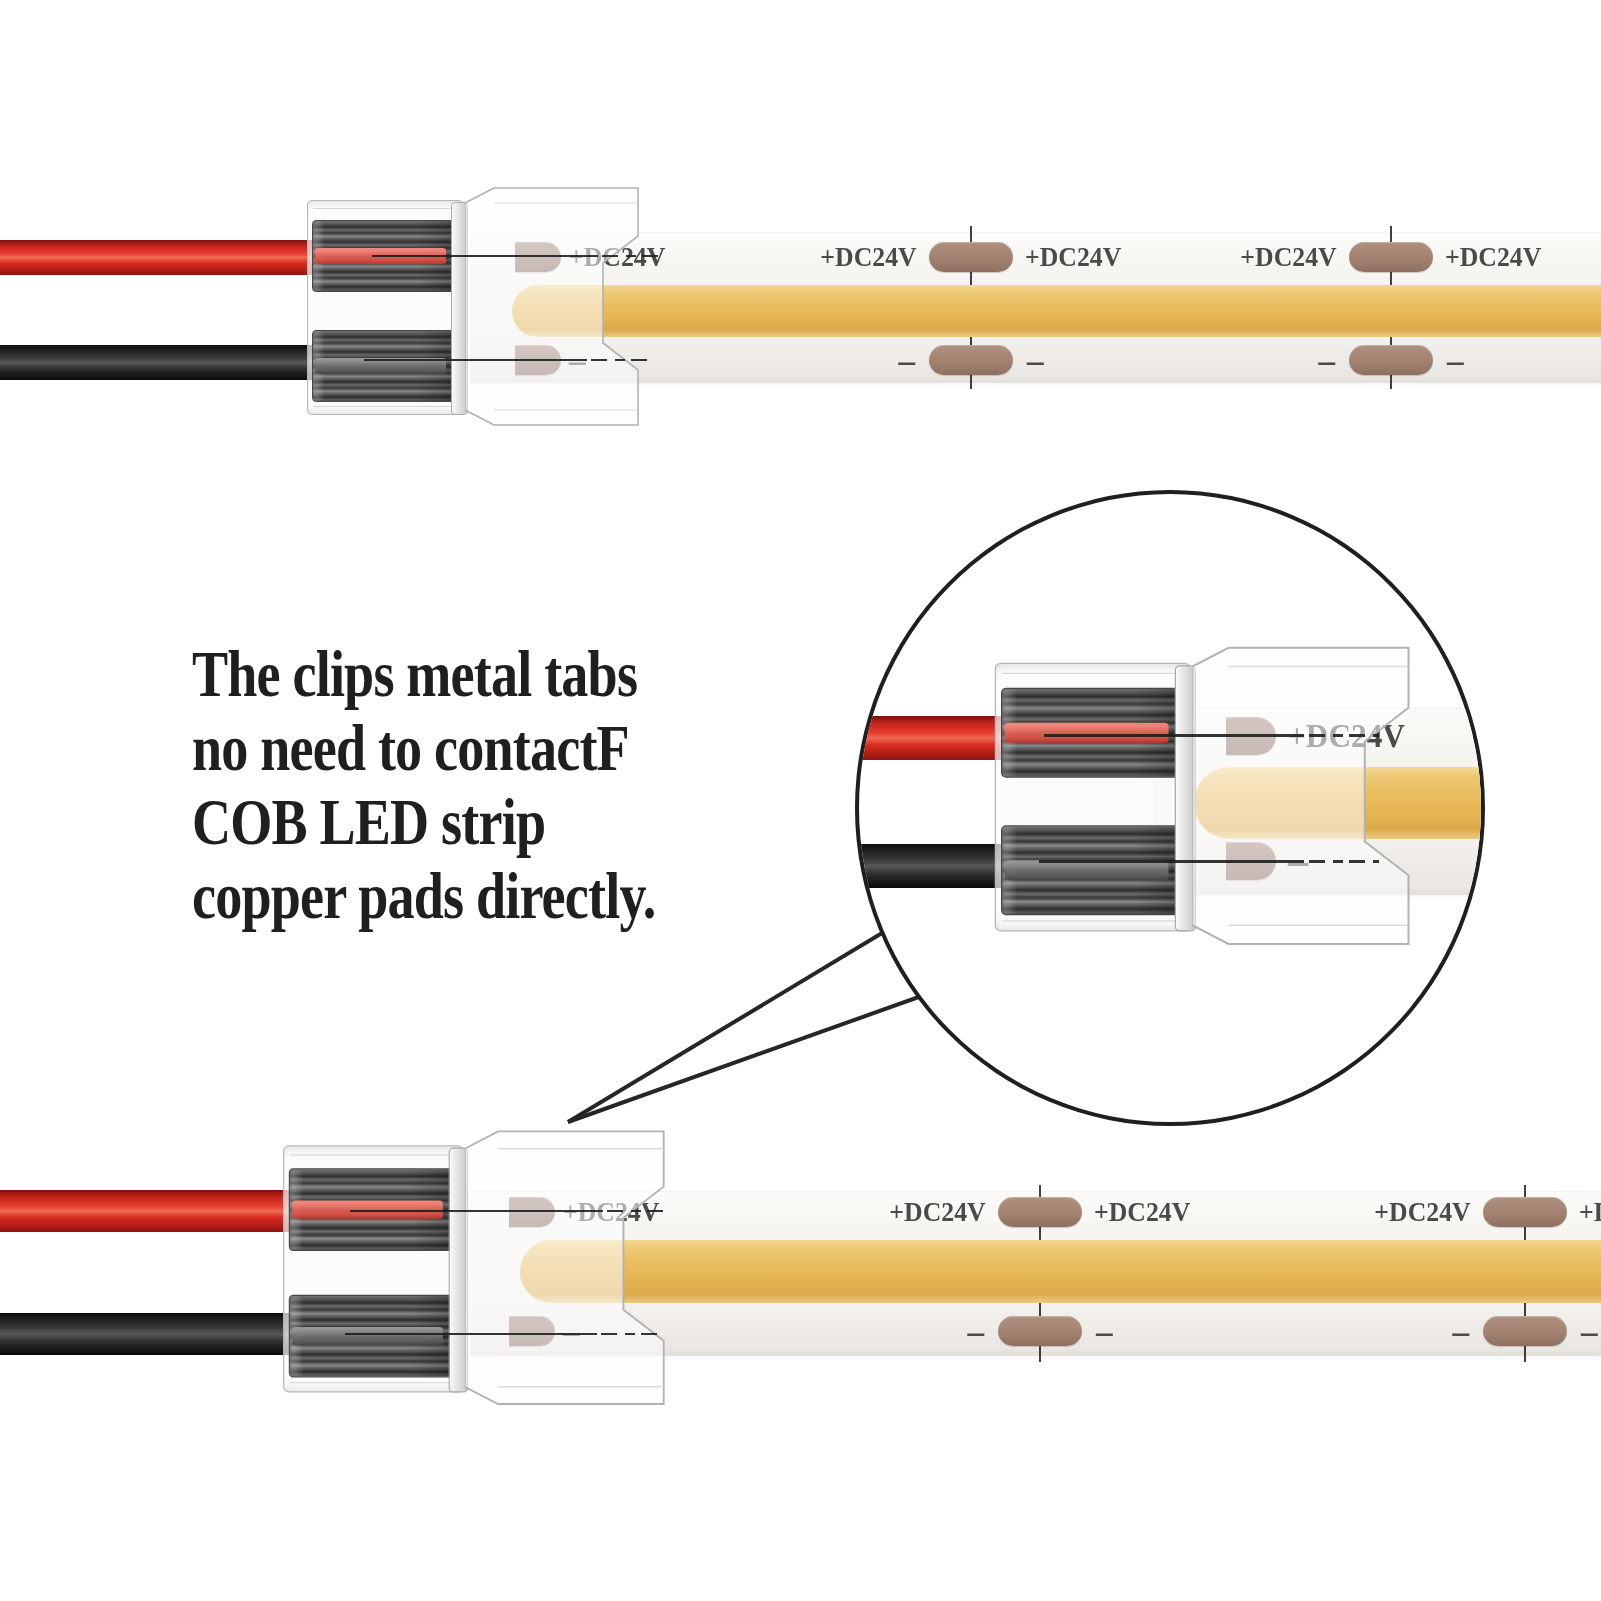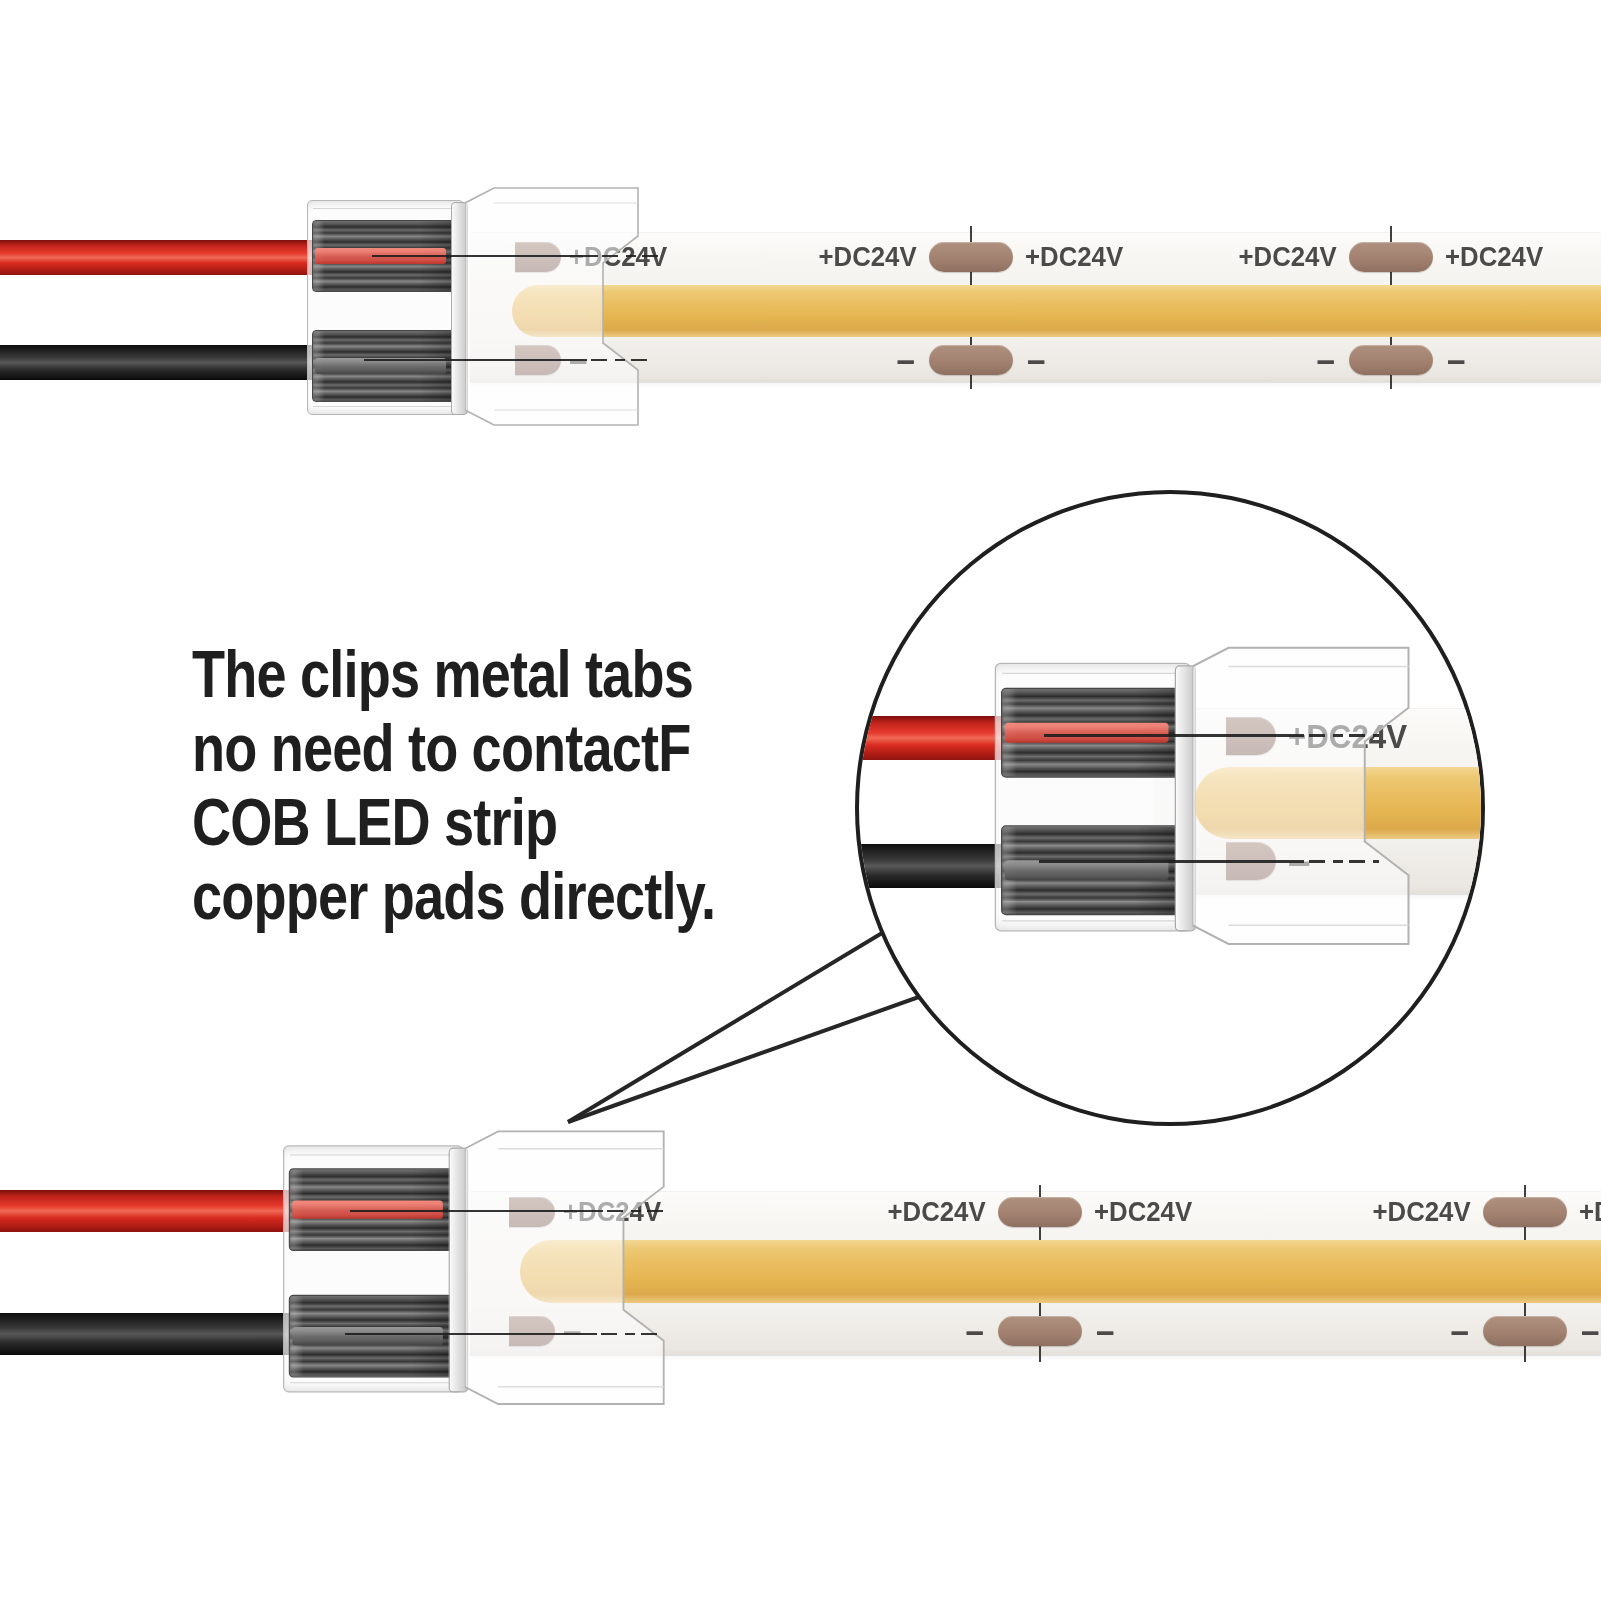--- a/index.html
+++ b/index.html
@@ -1,18 +1,18 @@
 <!DOCTYPE html>
 <html><head>
 <meta charset="utf-8">
 <style>
   html,body { margin:0; padding:0; background:#fff; }
   .scene {
     position:relative; width:1601px; height:1601px; background:#ffffff;
-    overflow:hidden; font-family:Liberation Sans, sans-serif;
+    overflow:hidden; font-family:Liberation Serif, serif;
   }
   
   .strip {
     position:absolute; z-index:10;
     background:linear-gradient(180deg,#fcfbf9 0%,#f7f5f1 22%,#f3f1ed 70%,#eae7e2 96%,#e3e0da 100%);
     box-shadow:0 1px 0 rgba(0,0,0,0.07), 0 -1px 0 rgba(0,0,0,0.05), 0 3px 4px rgba(0,0,0,0.05);
   }
   .gold {
     position:absolute; right:0; z-index:1;
     background:linear-gradient(180deg,#f3d793 0%,#edc873 14%,#e9bd60 38%,#e5b551 62%,#dca94b 86%,#ecca82 100%);

